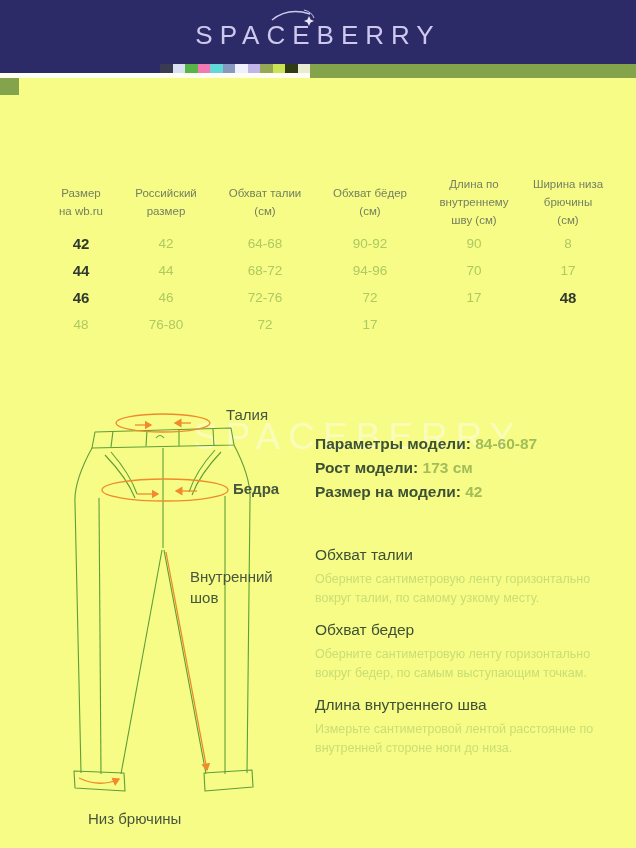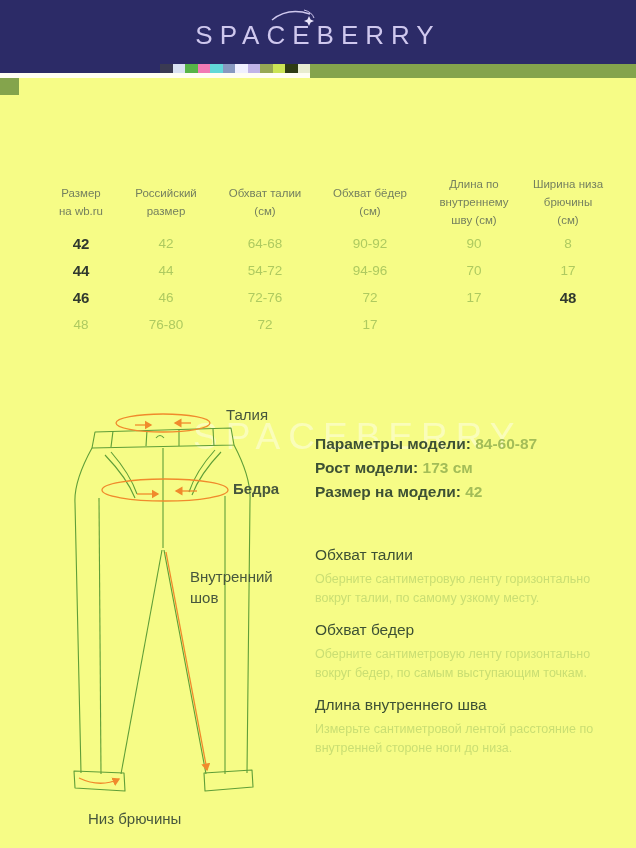--- a/index.html
+++ b/index.html
@@ -155,21 +155,21 @@
 брючины
 (см)</div>
     <div class="td first">42</div>
     <div class="td">42</div>
     <div class="td">64-68</div>
     <div class="td">90-92</div>
     <div class="td">90</div>
     <div class="td">8</div>
     <div class="td first">44</div>
     <div class="td">44</div>
-    <div class="td">54-72</div>
+    <div class="td">68-72</div>
     <div class="td">94-96</div>
     <div class="td">70</div>
     <div class="td">17</div>
     <div class="td first">46</div>
     <div class="td">46</div>
     <div class="td">72-76</div>
     <div class="td">72</div>
     <div class="td">17</div>
     <div class="td first">48</div>
     <div class="td">48</div>

